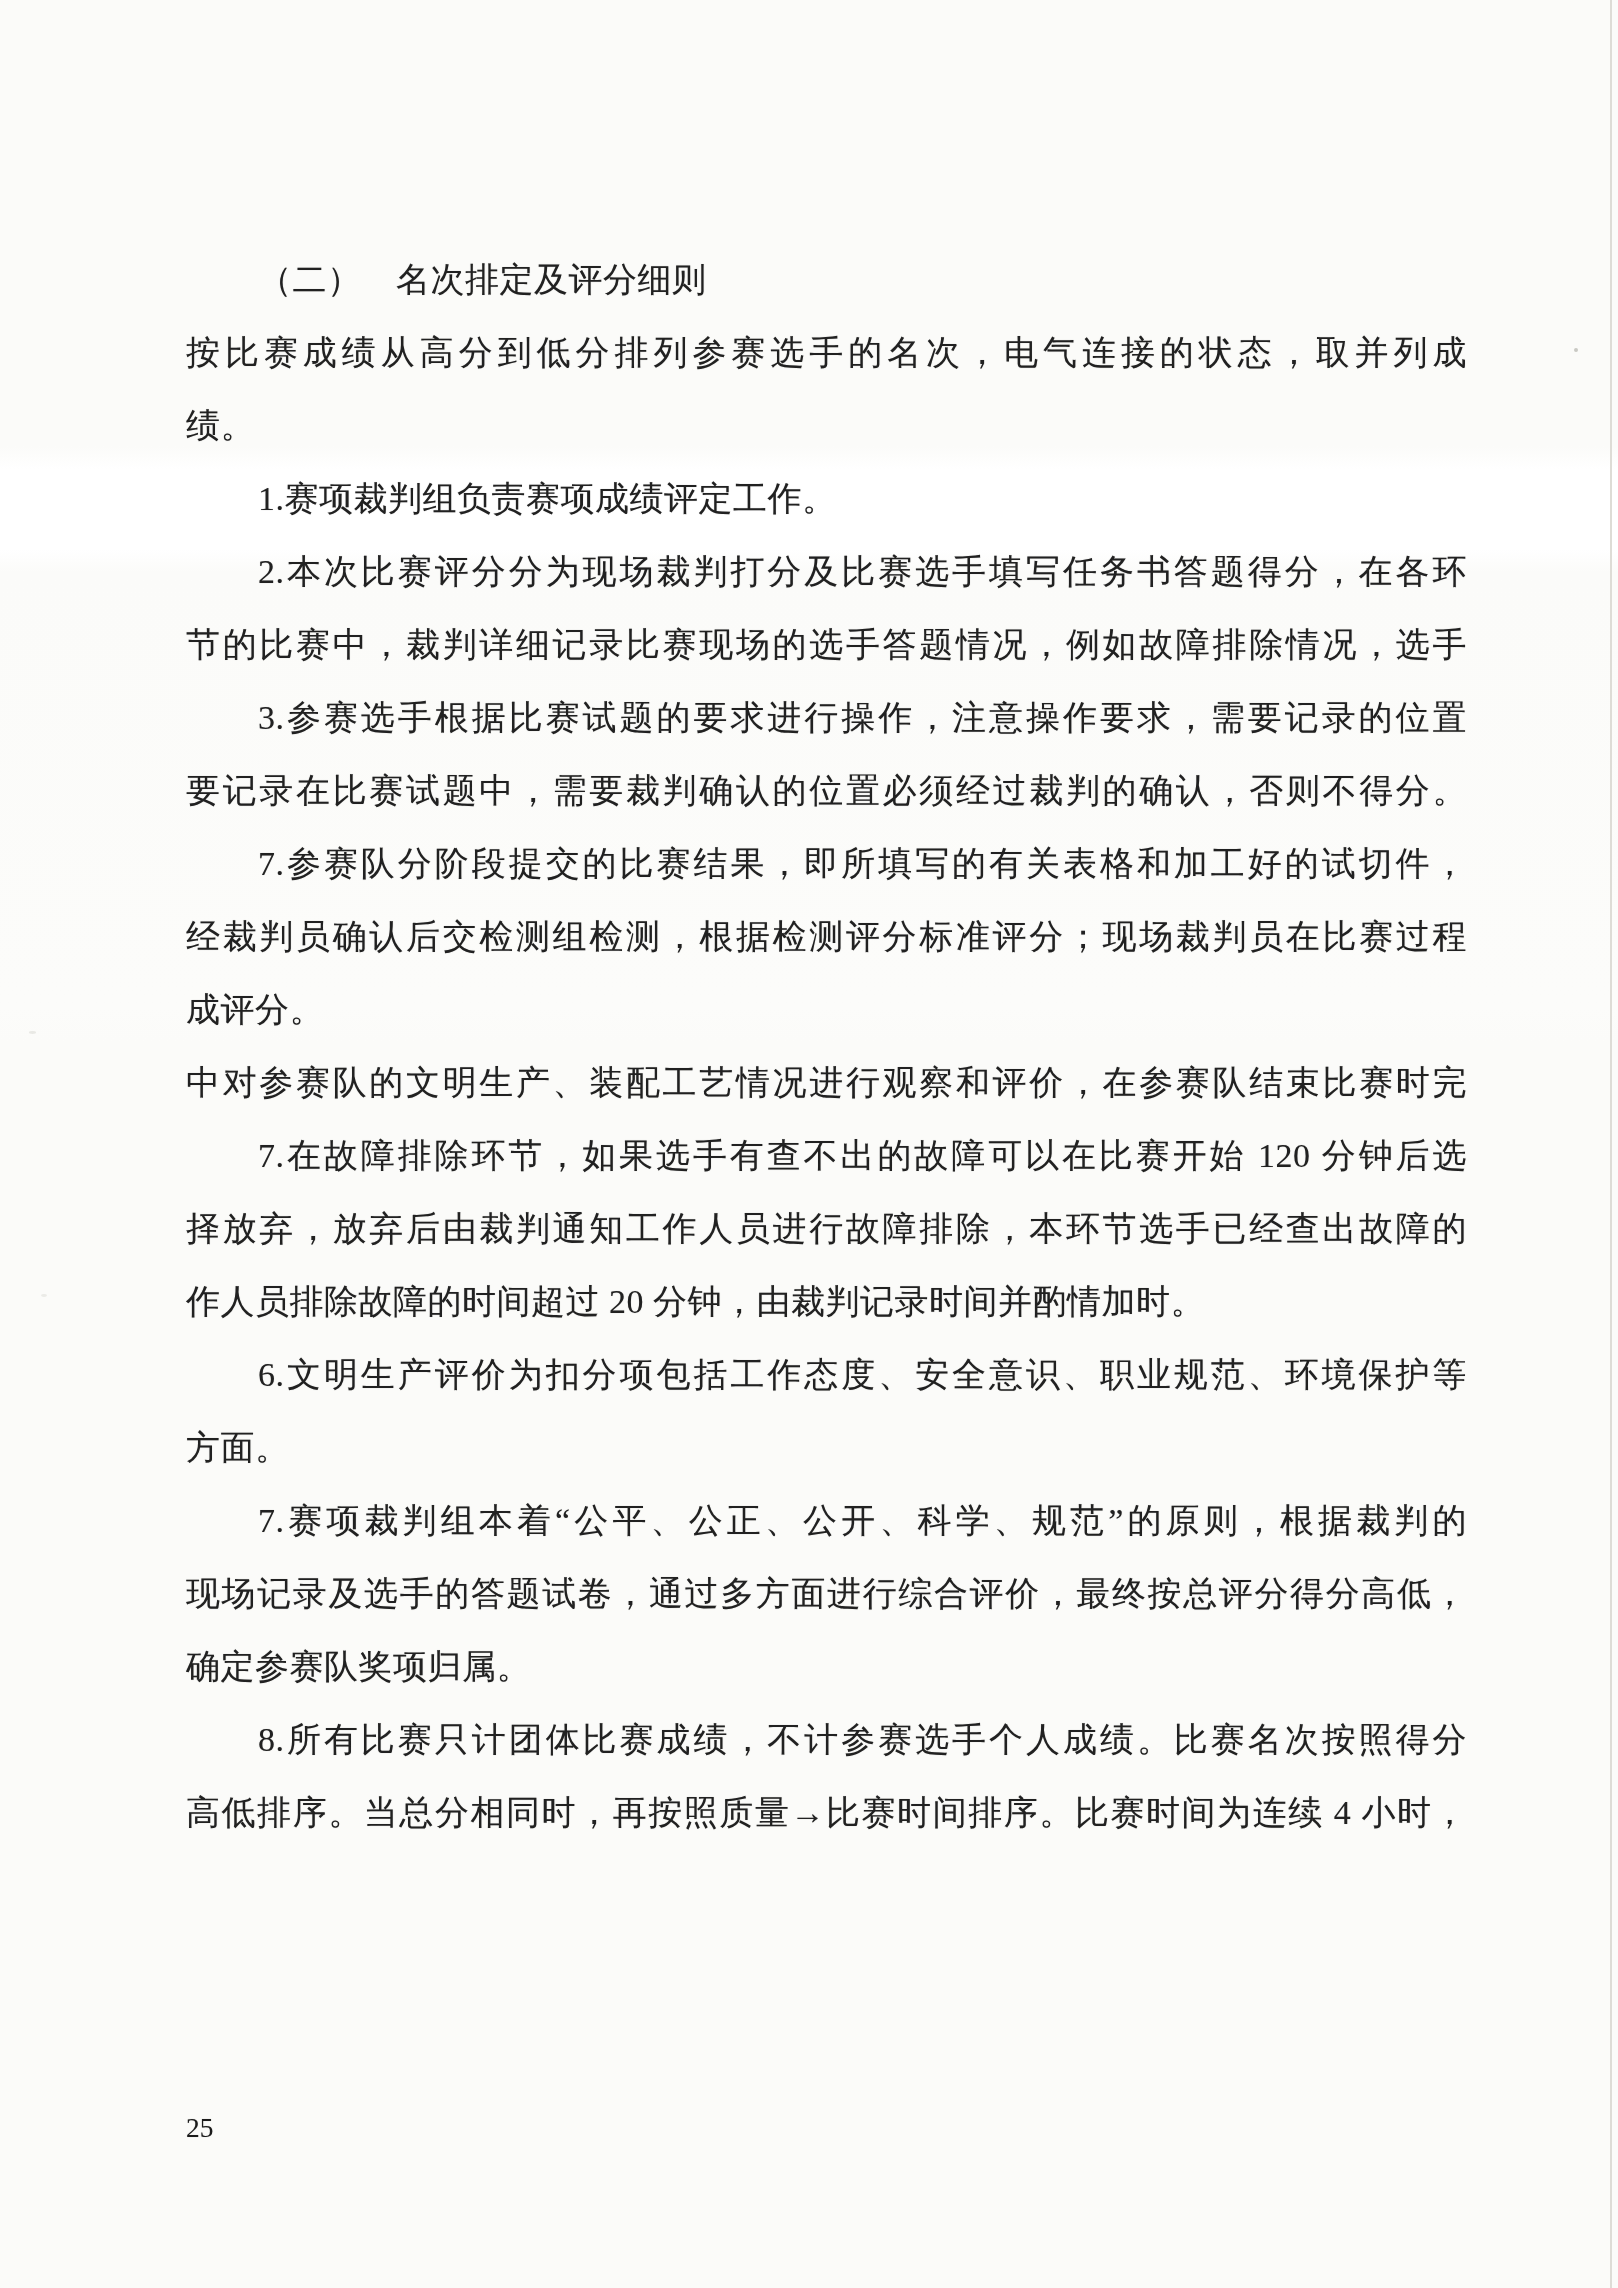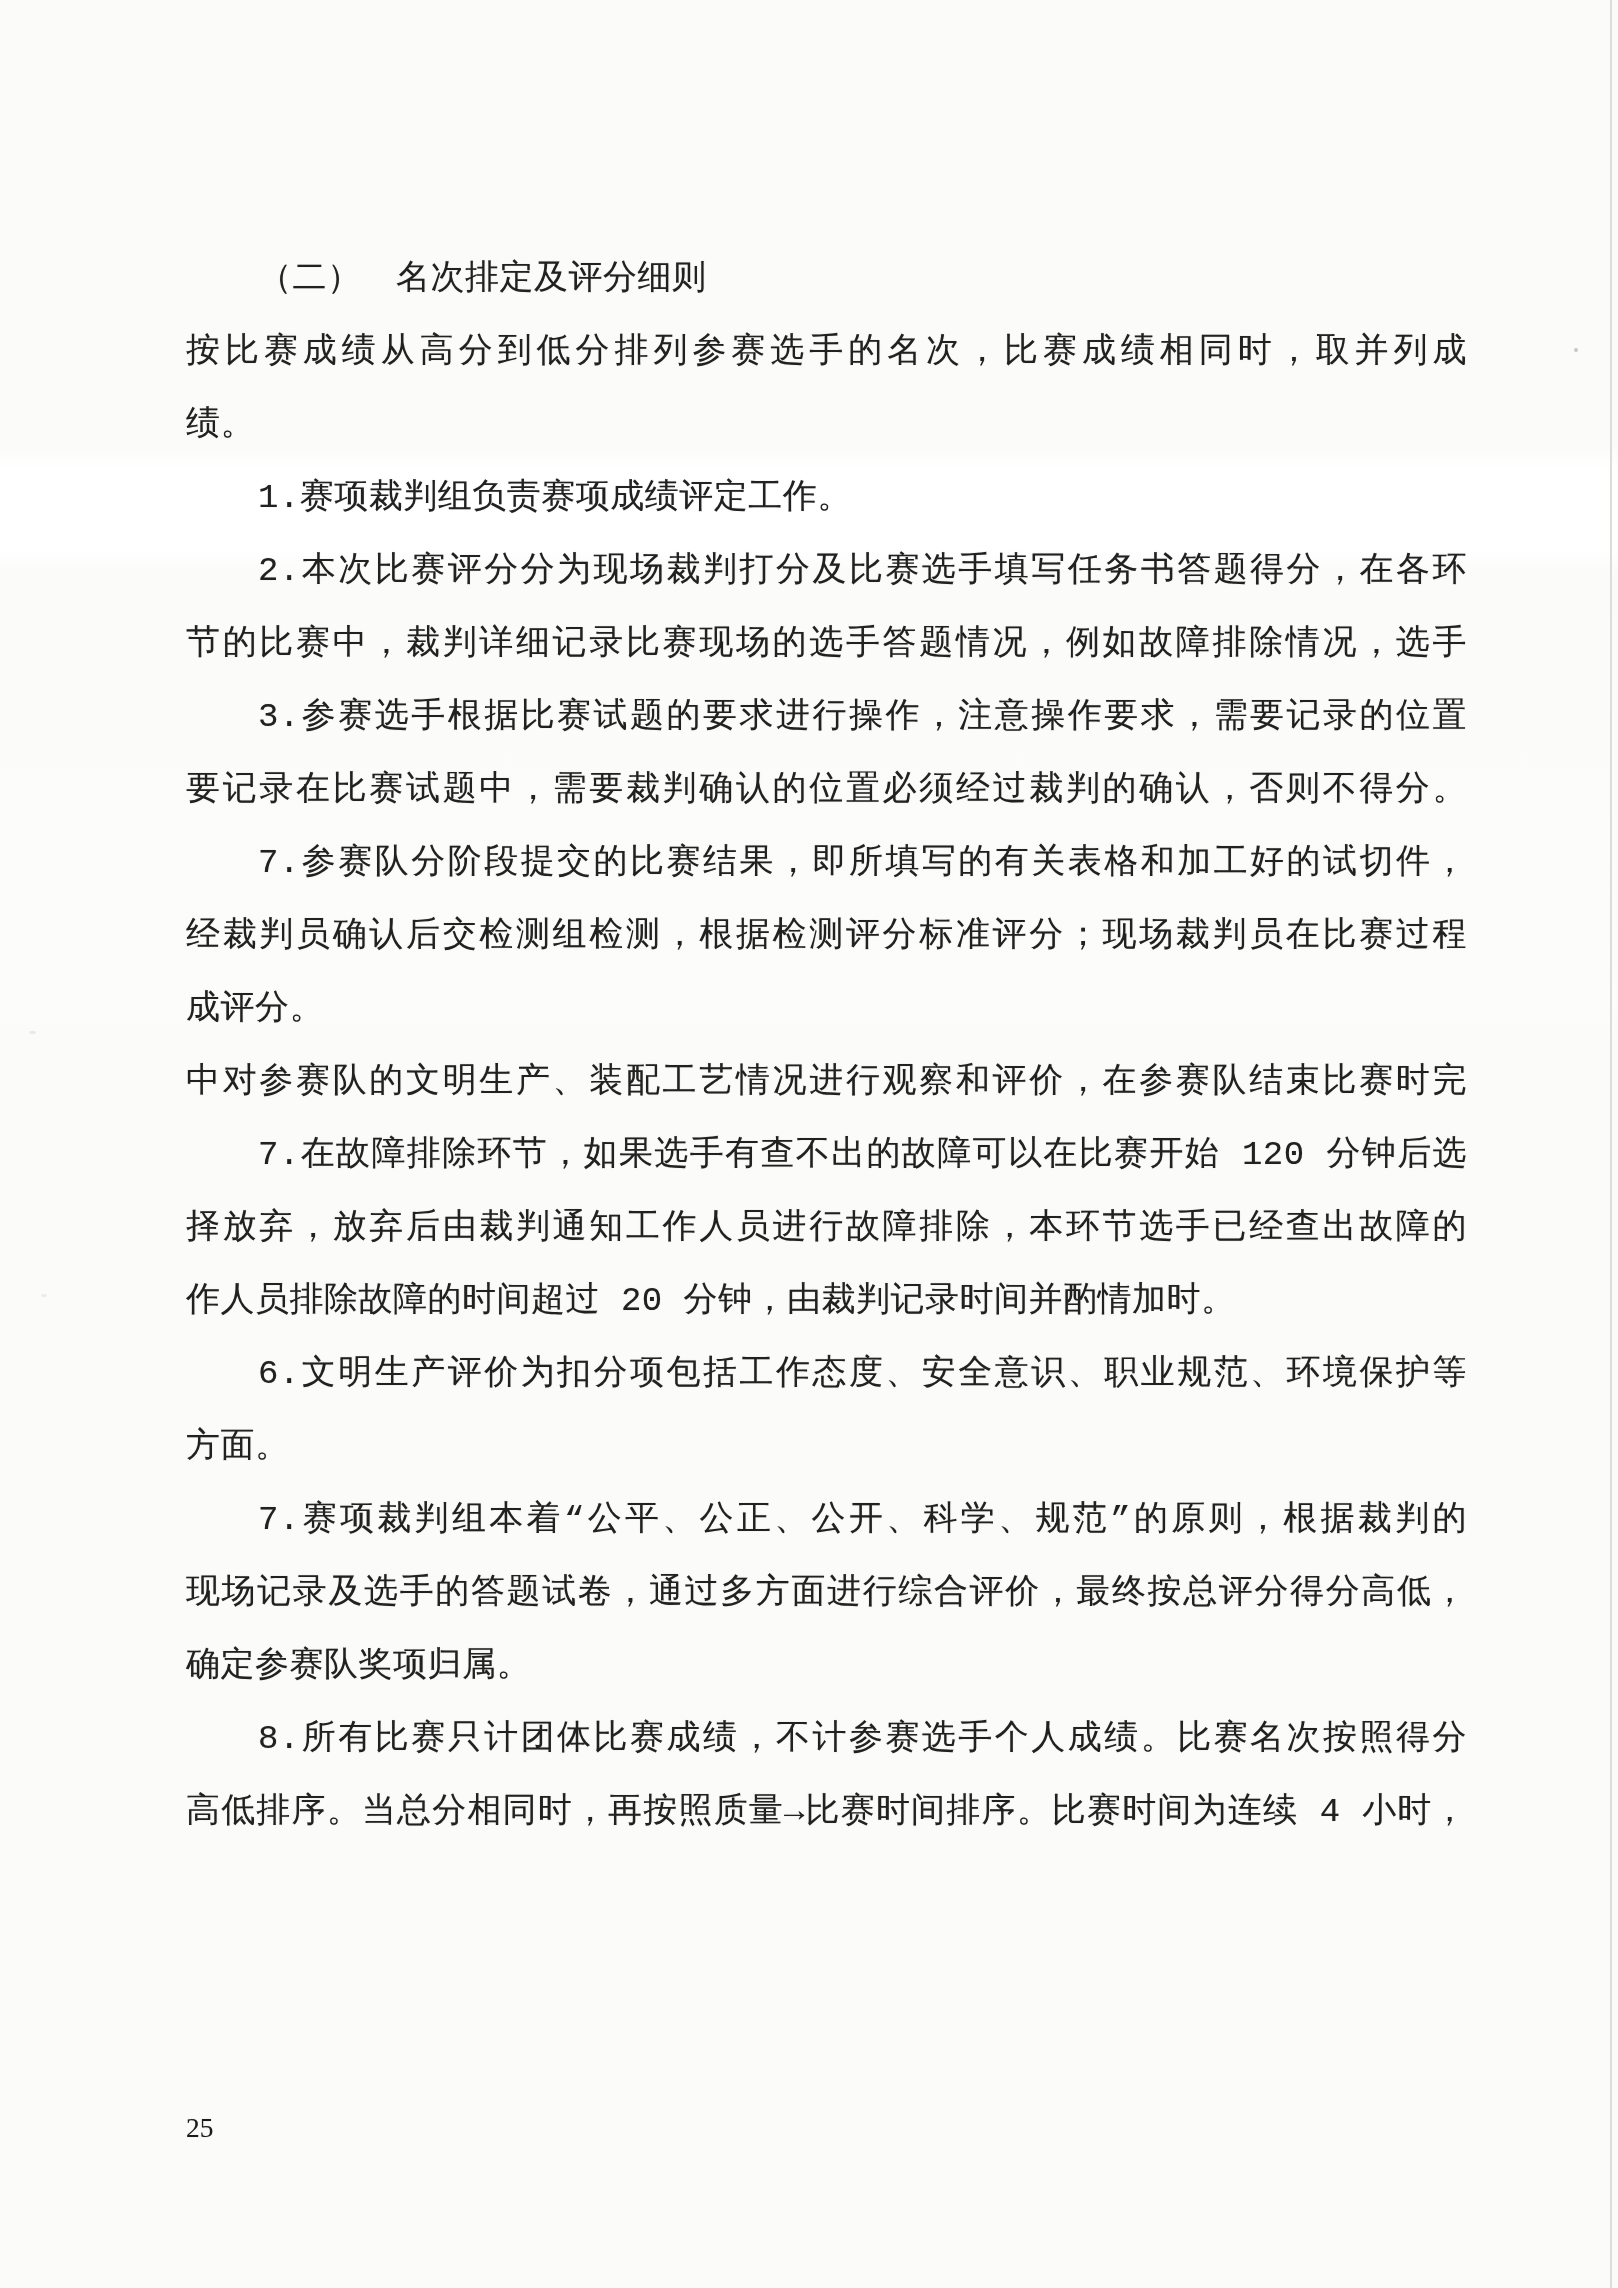--- a/index.html
+++ b/index.html
@@ -48,21 +48,20 @@
     width: 1281px;
   }
   .line {
     height: 73px;
     line-height: 73px;
     font-size: 34px;
     letter-spacing: 0.5px;
     white-space: normal;
     overflow: visible;
     text-shadow: 0 0 1px rgba(30,30,30,0.28);
-    font-family: Liberation Mono, monospace;
   }
   .line.indent { padding-left: 72px; }
   .line.justify {
     text-align: justify;
     text-align-last: justify;
     text-justify: inter-ideograph;
   }
   .page-number {
     position: absolute;
     left: 186px;
@@ -80,21 +79,21 @@
 
 <div class="page">
 
   <div class="scan-streak"></div>
   <div class="speck s1"></div>
   <div class="speck s2"></div>
   <div class="speck s3"></div>
 
   <main class="text-block">
     <div class="line indent">（二）　名次排定及评分细则</div>
-    <div class="line justify">按比赛成绩从高分到低分排列参赛选手的名次，比赛成绩相同时，取并列成</div>
+    <div class="line justify">按比赛成绩从高分到低分排列参赛选手的名次，电气连接的状态，取并列成</div>
     <div class="line">绩。</div>
     <div class="line indent">1.赛项裁判组负责赛项成绩评定工作。</div>
     <div class="line indent justify">2.本次比赛评分分为现场裁判打分及比赛选手填写任务书答题得分，在各环</div>
     <div class="line justify">节的比赛中，裁判详细记录比赛现场的选手答题情况，例如故障排除情况，选手</div>
     <div class="line indent justify">3.参赛选手根据比赛试题的要求进行操作，注意操作要求，需要记录的位置</div>
     <div class="line justify">要记录在比赛试题中，需要裁判确认的位置必须经过裁判的确认，否则不得分。</div>
     <div class="line indent justify">7.参赛队分阶段提交的比赛结果，即所填写的有关表格和加工好的试切件，</div>
     <div class="line justify">经裁判员确认后交检测组检测，根据检测评分标准评分；现场裁判员在比赛过程</div>
     <div class="line">成评分。</div>
     <div class="line justify">中对参赛队的文明生产、装配工艺情况进行观察和评价，在参赛队结束比赛时完</div>

